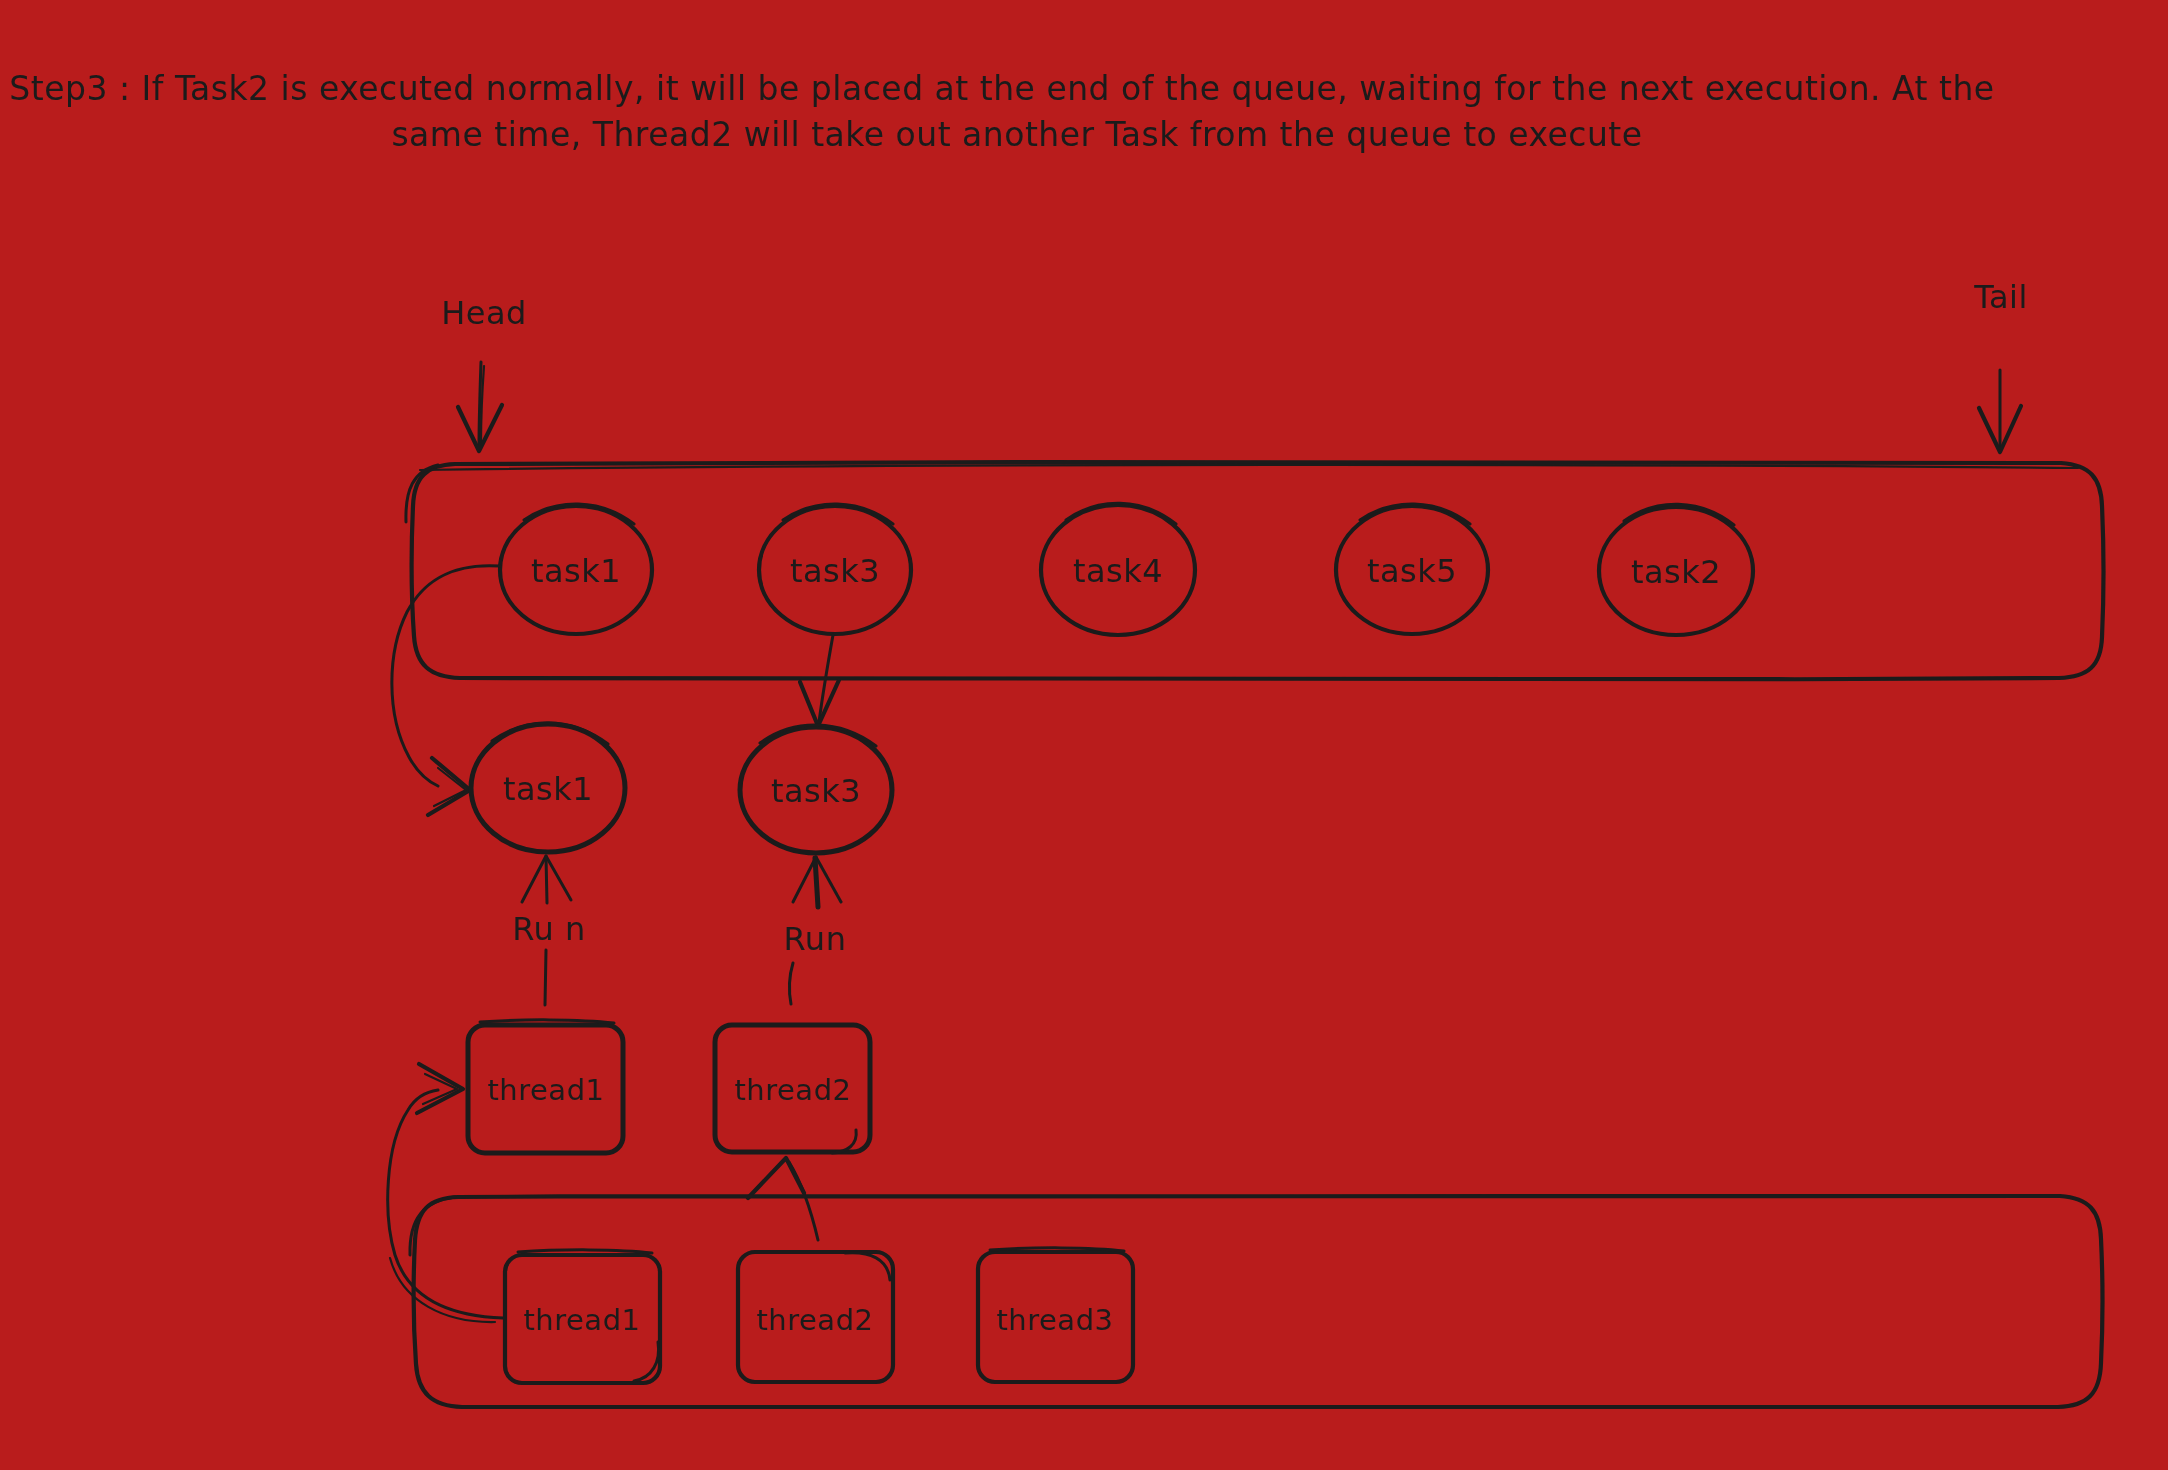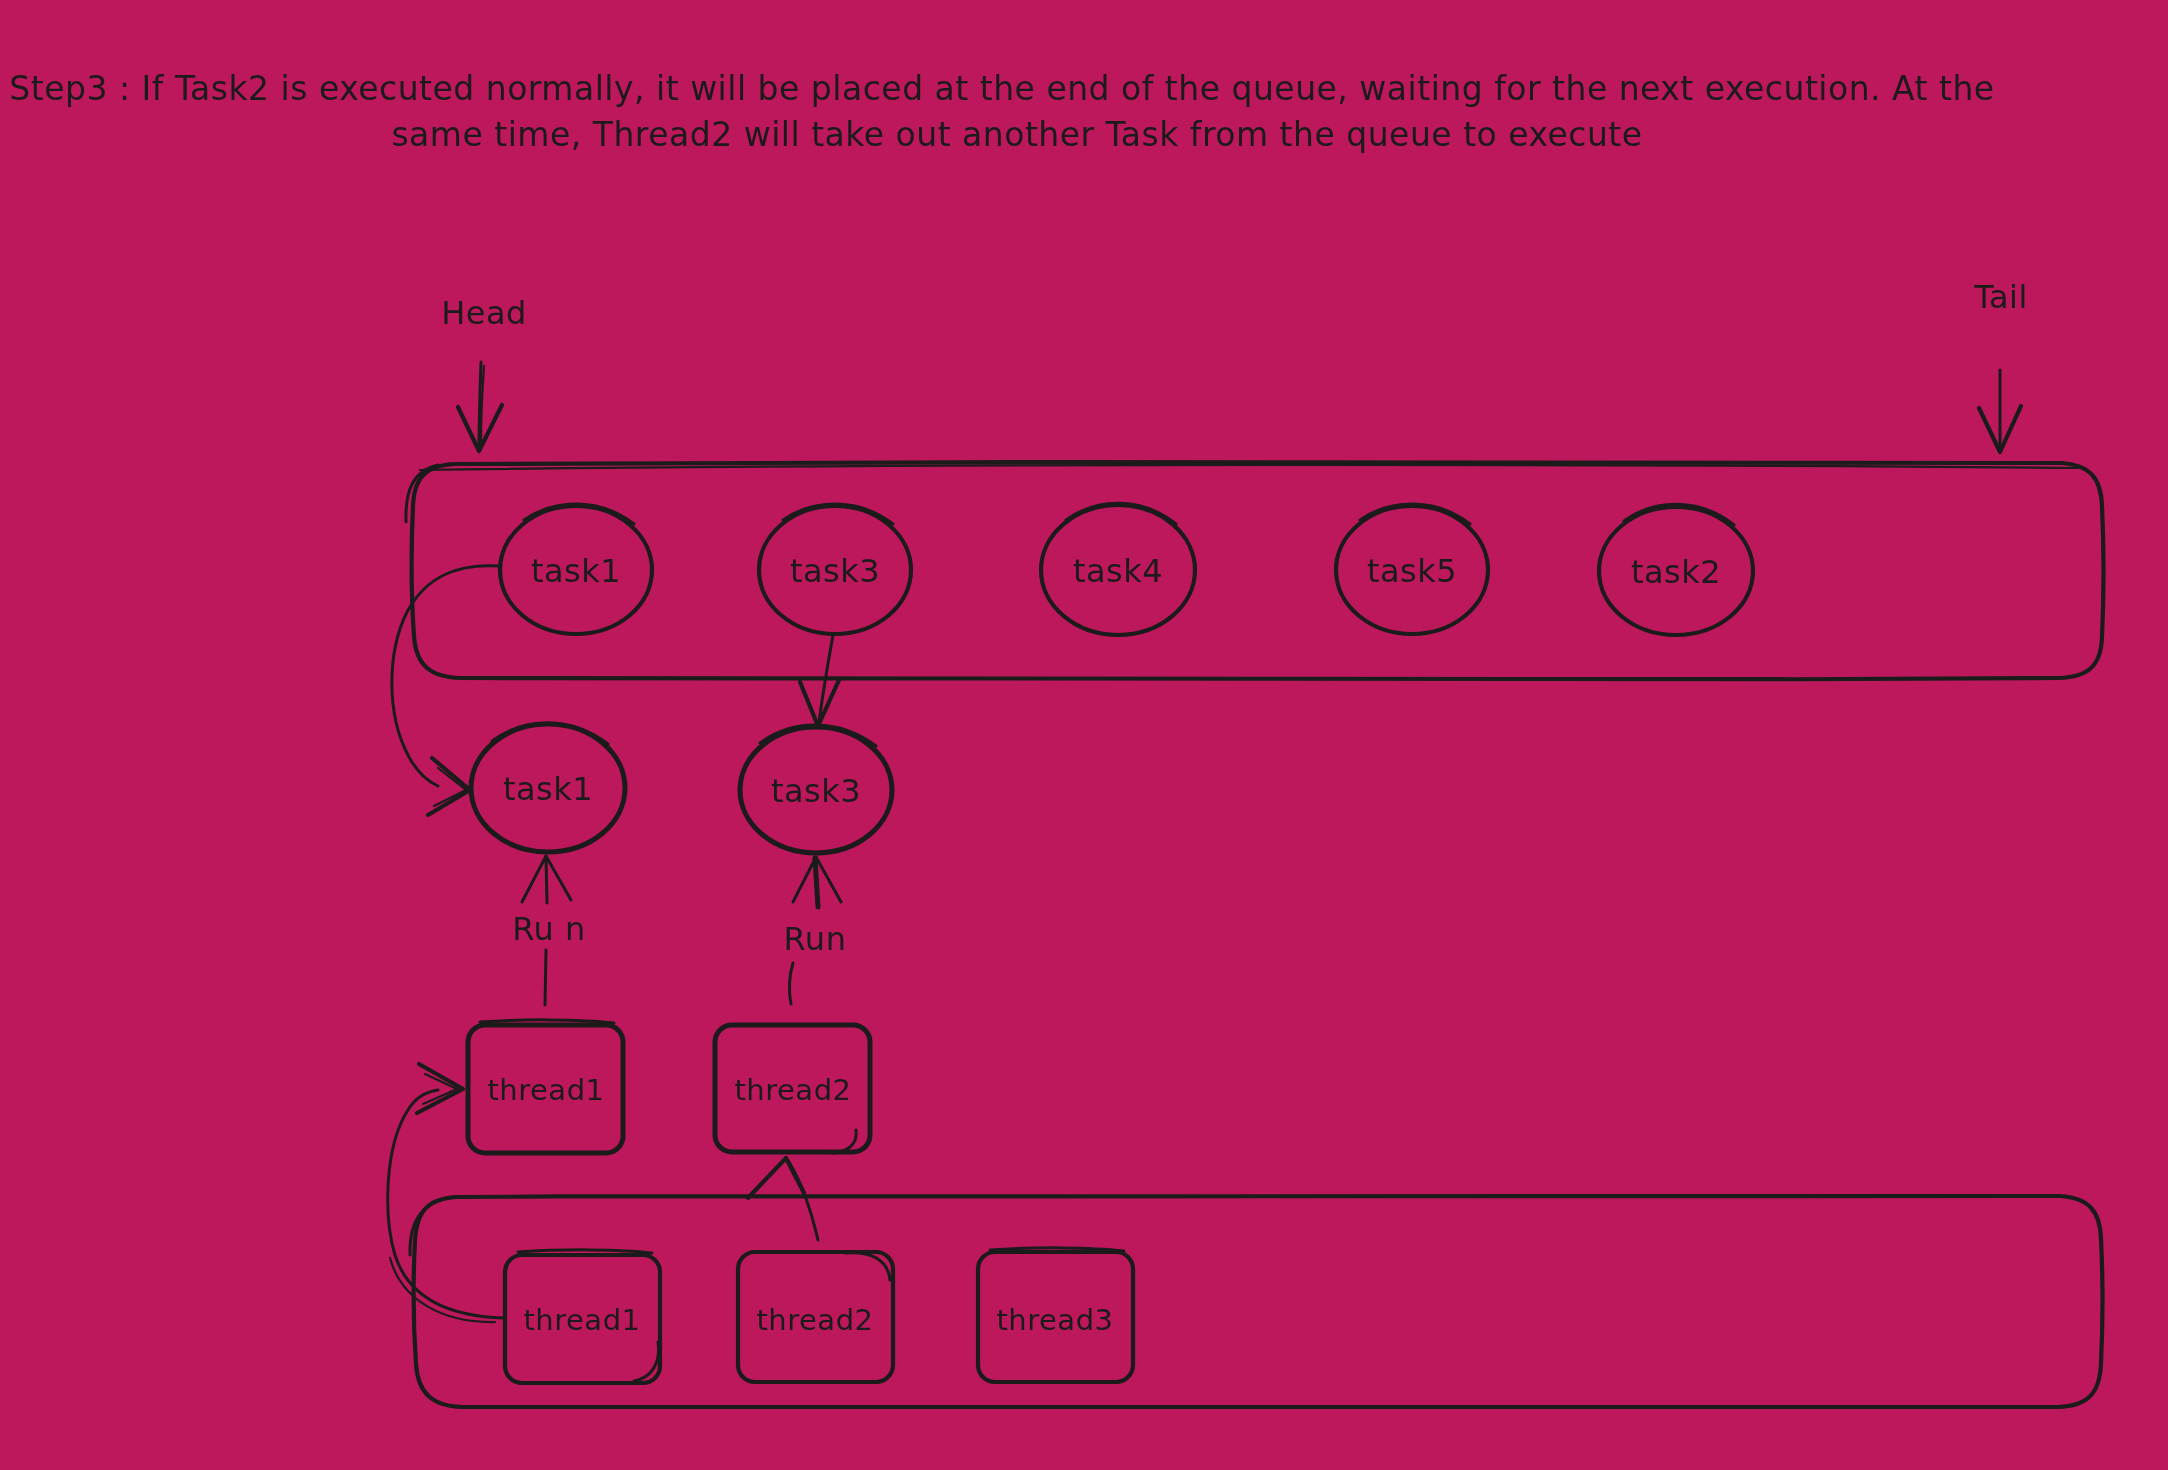--- a/index.html
+++ b/index.html
@@ -4,21 +4,21 @@
 <style>
   html, body {
     margin: 0;
     padding: 0;
     background: #ffffff;
   }
   .stage {
     position: relative;
     width: 2168px;
     height: 1470px;
-    background: #be185d;
+    background: #b91c1c;
     overflow: hidden;
   }
   svg { display: block; }
   text {
     font-family: "DejaVu Sans", sans-serif;
     fill: #1b1b1b;
     letter-spacing: 0.5px;
   }
   .title-text   { font-size: 33px; }
   .ptr-label    { font-size: 32px; }

